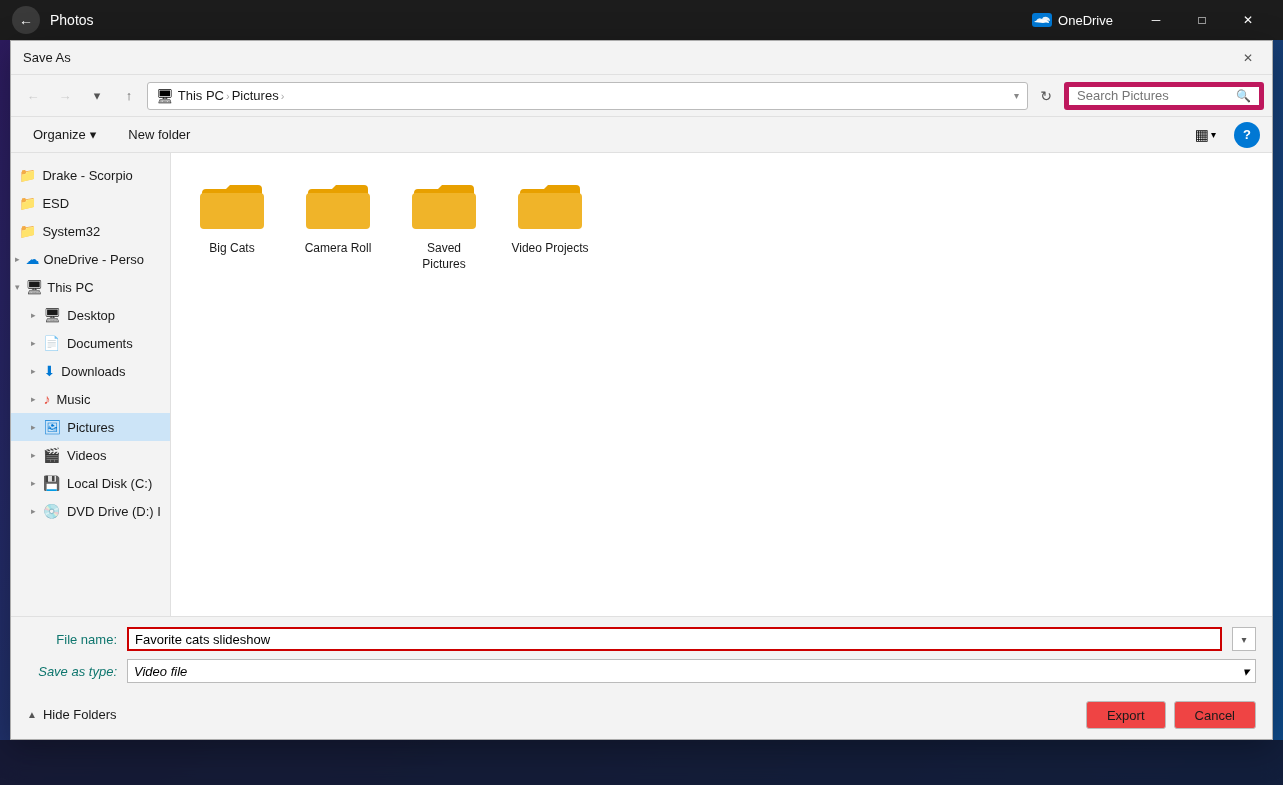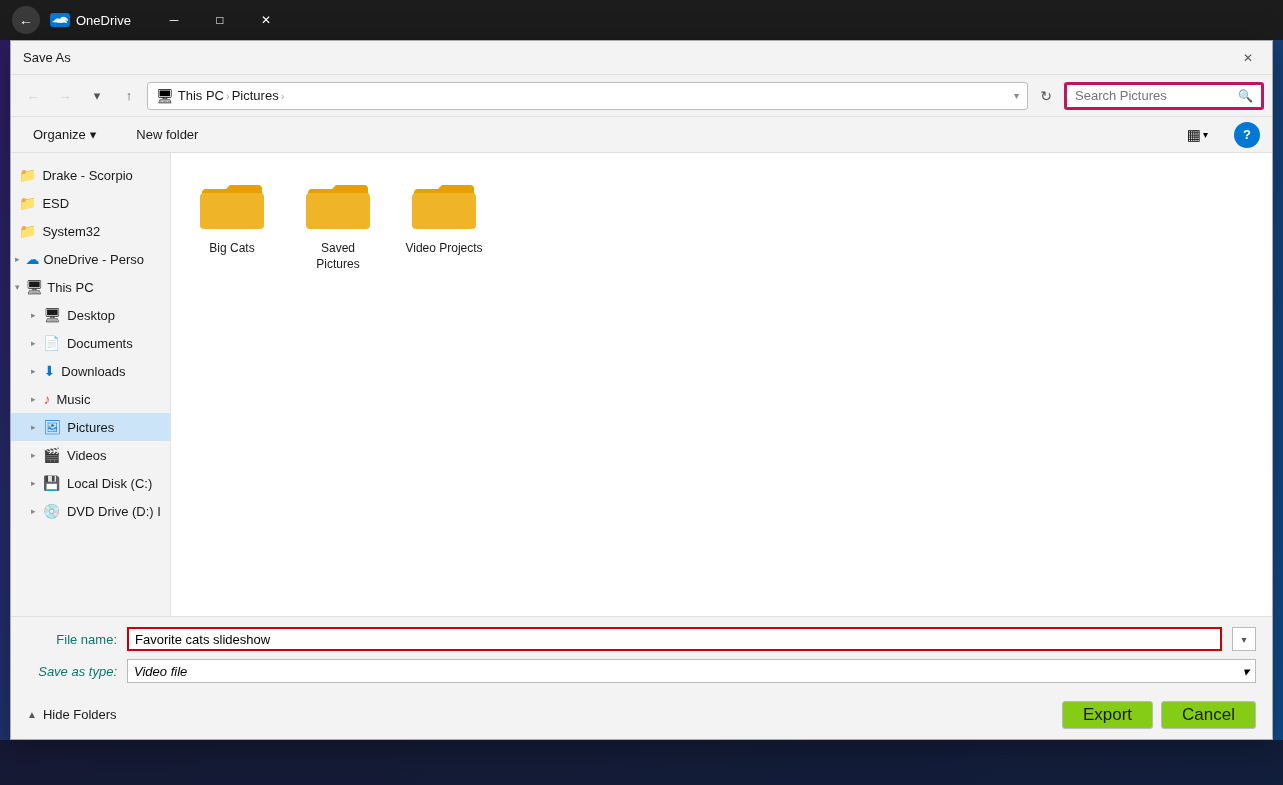--- a/index.html
+++ b/index.html
@@ -161,21 +161,21 @@
       display: flex; align-items: center; justify-content: center;
       border-radius: 3px;
       cursor: pointer;
       color: #555;
       font-size: 14px;
     }
     .search-box {
       width: 200px;
       height: 28px;
       background: white;
-      border: 3px solid #be185d;
+      border: 5px solid #be185d;
       border-radius: 3px;
       display: flex;
       align-items: center;
       padding: 0 8px;
       gap: 6px;
     }
     .search-input {
       border: none;
       outline: none;
       font-size: 13px;
@@ -186,21 +186,21 @@
     .search-icon { color: #888; font-size: 12px; }
 
     
     .toolbar {
       height: 36px;
       background: #f3f3f3;
       border-bottom: 1px solid #e0e0e0;
       display: flex;
       align-items: center;
       padding: 0 12px;
-      gap: 20px;
+      gap: 12px;
     }
     .toolbar-btn {
       height: 26px;
       padding: 0 10px;
       display: flex;
       align-items: center;
       gap: 4px;
       border-radius: 3px;
       cursor: pointer;
       font-size: 13px;
@@ -383,23 +383,23 @@
 
     .dialog-buttons {
       display: flex;
       justify-content: flex-end;
       gap: 8px;
       padding-top: 8px;
     }
     .btn-primary {
       height: 28px;
       padding: 0 20px;
-      background: #84cc16;
+      background: #ef4444;
       border: 1px solid #bbb;
-      font-size: 17px;
+      font-size: 13px;
       cursor: pointer;
       border-radius: 3px;
       color: #1a1a1a;
     }
 
     
     .taskbar-bg {
       position: absolute;
       bottom: 0;
       left: 0; right: 0;
@@ -408,20 +408,21 @@
       backdrop-filter: blur(10px);
     }
   </style>
 </head>
 <body>
 
 <div class="title-bar">
   <div class="title-bar-back">
     <span>←</span>
   </div>
+  <span class="title-bar-title">Photos</span>
   <div class="title-bar-onedrive">
     <div class="onedrive-icon">
       <svg width="16" height="10" viewBox="0 0 16 10">
           <path d="M2 6 Q4 2 8 4 Q9 1 13 2 Q16 3 16 6 Q14 5 12 6Z" fill="white" opacity="0.9"></path>
           <path d="M0 7 Q2 5 5 6 Q6 4 9 5 Q11 4 14 6 Q15 6 15 8 Q12 7 9 8Z" fill="white"></path>
         </svg>
     </div>
     <span>OneDrive</span>
   </div>
   <div class="title-controls">
@@ -568,20 +569,29 @@
         <div class="folder-item">
           <div class="folder-icon-wrap">
             <svg class="folder-svg" viewBox="0 0 68 56">
               <path d="M4 16 Q4 12 8 12 L28 12 L32 8 L60 8 Q64 8 64 12 L64 48 Q64 52 60 52 L8 52 Q4 52 4 48Z" fill="#e8a000"></path>
               <path d="M2 20 Q2 16 6 16 L62 16 Q66 16 66 20 L66 48 Q66 52 62 52 L6 52 Q2 52 2 48Z" fill="#f0b429"></path>
             </svg>
           </div>
           <span class="folder-name">Big Cats</span>
         </div>
 
+        <div class="folder-item">
+          <div class="folder-icon-wrap">
+            <svg class="folder-svg" viewBox="0 0 68 56">
+              <path d="M4 16 Q4 12 8 12 L28 12 L32 8 L60 8 Q64 8 64 12 L64 48 Q64 52 60 52 L8 52 Q4 52 4 48Z" fill="#e8a000"></path>
+              <path d="M2 20 Q2 16 6 16 L62 16 Q66 16 66 20 L66 48 Q66 52 62 52 L6 52 Q2 52 2 48Z" fill="#f0b429"></path>
+            </svg>
+          </div>
+          <span class="folder-name">Camera Roll</span>
+        </div>
 
         <div class="folder-item">
           <div class="folder-icon-wrap">
             <svg class="folder-svg" viewBox="0 0 68 56">
               <path d="M4 16 Q4 12 8 12 L28 12 L32 8 L60 8 Q64 8 64 12 L64 48 Q64 52 60 52 L8 52 Q4 52 4 48Z" fill="#e8a000"></path>
               <path d="M2 20 Q2 16 6 16 L62 16 Q66 16 66 20 L66 48 Q66 52 62 52 L6 52 Q2 52 2 48Z" fill="#f0b429"></path>
             </svg>
           </div>
           <span class="folder-name">Saved Pictures</span>
         </div>

